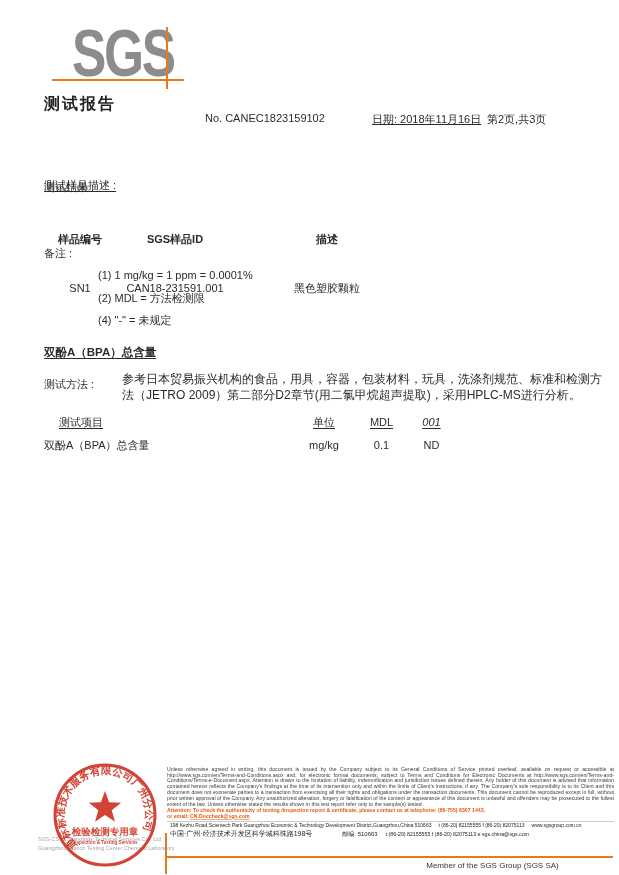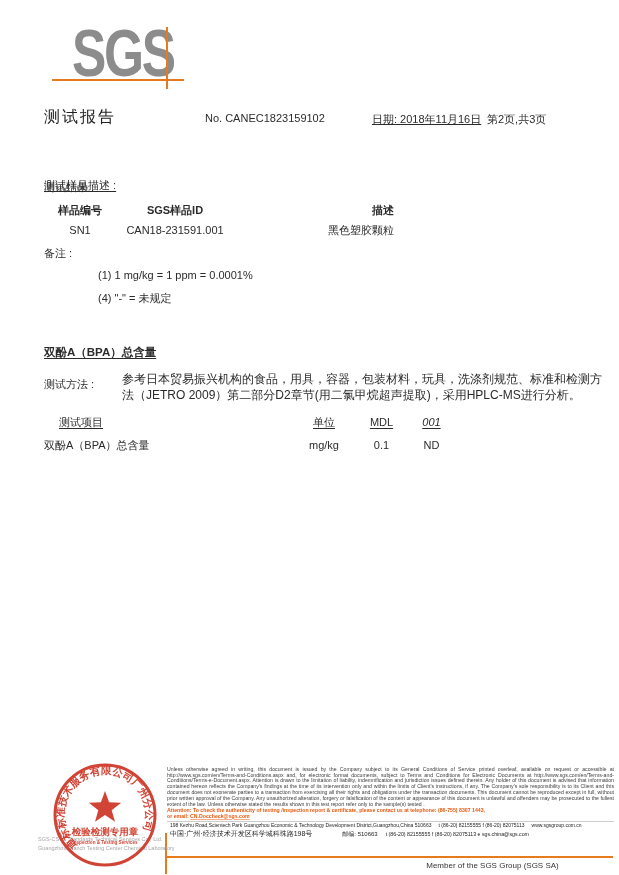--- a/index.html
+++ b/index.html
@@ -14,37 +14,37 @@
   .logo-text {
     position:absolute; left:72px; top:20px;
     font-size:66px; font-weight:bold; color:#8c8c8c;
     letter-spacing:-3px; line-height:1;
     transform:scaleX(0.78); transform-origin:left top;
   }
   .logo-hline { position:absolute; left:52px; top:79px; width:132px; height:2px; background:#e87a1e; }
   .logo-vline { position:absolute; left:166px; top:27px; width:2px; height:62px; background:#e87a1e; }
 
   
-  .doc-title { position:absolute; left:44px; top:107px; font-size:16px; font-weight:normal; letter-spacing:2px; color:#222; }
+  .doc-title { position:absolute; left:44px; top:94px; font-size:16px; font-weight:bold; letter-spacing:2px; color:#222; }
   .hdr-no   { position:absolute; left:205px; top:112px; font-size:11px; }
   .hdr-date { position:absolute; left:372px; top:112px; font-size:11px;text-decoration:underline; }
   .hdr-page { position:absolute; left:487px; top:112px; font-size:11px; }
 
   .label11 { font-size:11px; }
   .u  { text-decoration:underline; text-underline-offset:2px; }
   .b  { font-weight:bold; }
   .i  { font-style:italic; }
 
   .results-label { left:44px; top:132px;margin-top:48px; }
   .sample-heading { left:44px; top:178px; }
 
   .sample-table { position:absolute; left:44px; top:200px; font-size:11px; }
-  .sample-table .row { display:grid; grid-template-columns:72px 118px 160px; line-height:20px; }
+  .sample-table .row { display:grid; grid-template-columns:72px 118px 160px; line-height:20px;margin-top:29px; }
   .sample-table .c1, .sample-table .c2 { text-align:center; }
-  .sample-table .c3 { text-align:right; padding-left:26px; }
+  .sample-table .c3 { text-align:center; padding-left:26px; }
 
   .remarks-label { left:44px; top:246px; }
   .remarks-list { position:absolute; left:98px; top:264px; font-size:11px; line-height:22.5px; }
 
   .bpa-heading { left:44px; top:345px; font-size:11.5px; }
   .method-label { left:44px; top:377px; }
   .method-text { position:absolute; left:122px; top:372px; font-size:12px; line-height:15.5px; width:480px; }
 
   .result-table { position:absolute; left:44px; top:415px; font-size:11px; }
   .result-table .row { display:grid; grid-template-columns:245px 70px 45px 55px; line-height:15px; }
@@ -105,20 +105,21 @@
     <div class="row">
       <span class="c1">SN1</span>
       <span class="c2">CAN18-231591.001</span>
       <span class="c3">黑色塑胶颗粒</span>
     </div>
   </div>
 
   <div class="abs label11 remarks-label">备注 :</div>
   <div class="remarks-list">
     <div>(1) 1 mg/kg = 1 ppm = 0.0001%</div>
+    <div>(2) MDL = 方法检测限</div>
     <div>(4) "-" = 未规定</div>
   </div>
 
   <div class="abs b u bpa-heading">双酚A（BPA）总含量</div>
   <div class="abs label11 method-label">测试方法 :</div>
   <div class="method-text">
     <div>参考日本贸易振兴机构的食品，用具，容器，包装材料，玩具，洗涤剂规范、标准和检测方</div>
     <div>法（JETRO 2009）第二部分D2章节(用二氯甲烷超声提取)，采用HPLC-MS进行分析。</div>
   </div>
 

